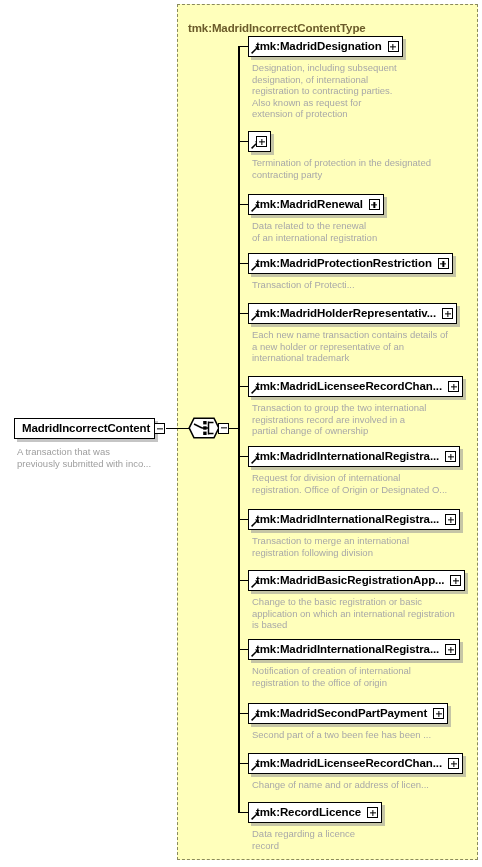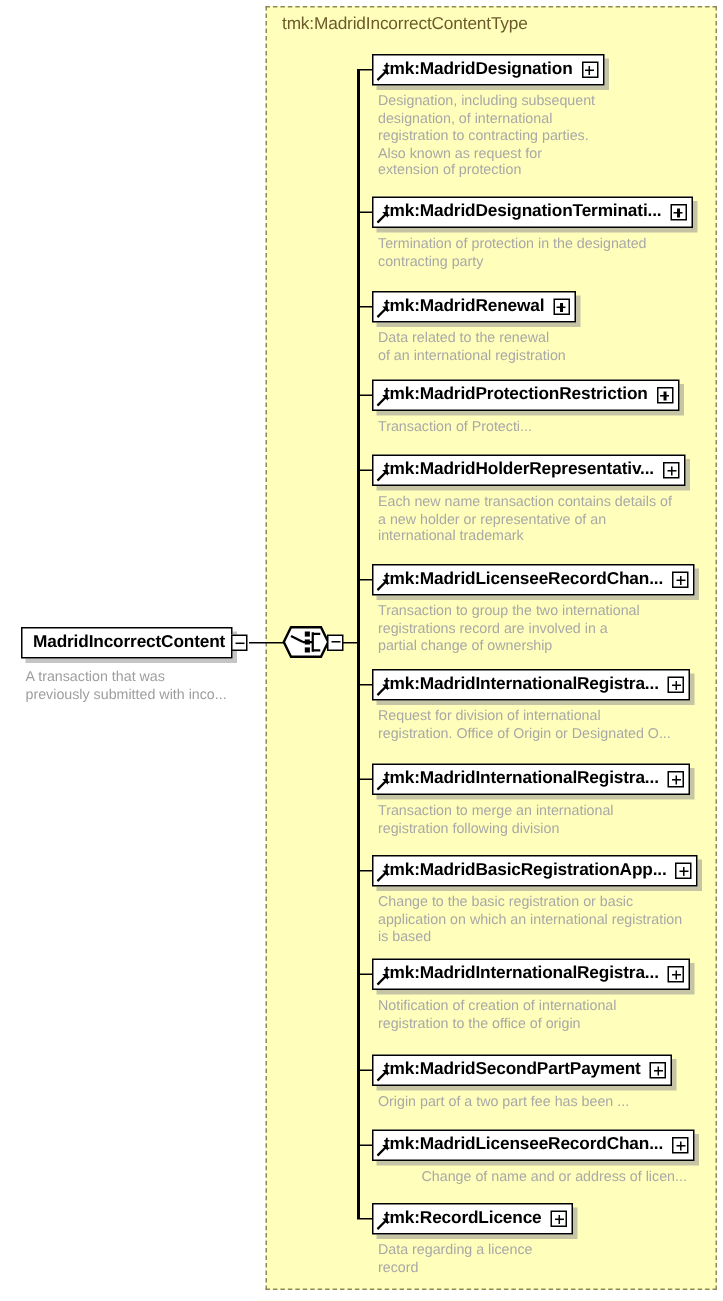--- a/index.html
+++ b/index.html
@@ -142,23 +142,23 @@
     top: 4px;
     width: 301px;
     height: 856px;
     background: #ffffbb;
     border: 1.5px dashed #8a8a5c;
     box-sizing: border-box;
   }
   #type-title {
     position: absolute;
     left: 188px;
-    top: 10px;
+    top: 22px;
     font-size: 11.5px;
-    font-weight: normal;
+    font-weight: bold;
     color: #6b5b2a;
     letter-spacing: -0.1px;
   }
 
   
   #trunk {
     position: absolute;
     left: 238px;
     width: 1.6px;
     background: #000000;
@@ -244,21 +244,20 @@
 extension of protection</div>
     <div class="branch" style="top: 140.5px;"></div>
     <div class="child" style="top: 131px;">
       <div class="node-box">
         <span class="ref-arrow">
           <svg width="8" height="8" viewBox="0 0 8 8">
             <path d="M0.6,7.4 L7,1" stroke="#000" stroke-width="1.5"></path>
             <path d="M7.6,0.4 L7.6,4.2 L3.8,0.4 Z" fill="#000"></path>
           </svg>
         </span>
-        <span class="node-label">tmk:MadridDesignationTerminati...</span>
         <div class="expander plus"></div>
       </div>
     </div>
     <div class="child-desc" style="top: 157px;">Termination of protection in the designated
 contracting party</div>
     <div class="branch" style="top: 203.5px;"></div>
     <div class="child" style="top: 194px;">
       <div class="node-box">
         <span class="ref-arrow">
           <svg width="8" height="8" viewBox="0 0 8 8">
@@ -385,35 +384,35 @@
         <span class="ref-arrow">
           <svg width="8" height="8" viewBox="0 0 8 8">
             <path d="M0.6,7.4 L7,1" stroke="#000" stroke-width="1.5"></path>
             <path d="M7.6,0.4 L7.6,4.2 L3.8,0.4 Z" fill="#000"></path>
           </svg>
         </span>
         <span class="node-label">tmk:MadridSecondPartPayment</span>
         <div class="expander plus"></div>
       </div>
     </div>
-    <div class="child-desc" style="top: 729px;">Origin part of a two part fee has been ...</div>
+    <div class="child-desc" style="top: 729px;">Second part of a two been fee has been ...</div>
     <div class="branch" style="top: 762.5px;"></div>
     <div class="child" style="top: 753px;">
       <div class="node-box">
         <span class="ref-arrow">
           <svg width="8" height="8" viewBox="0 0 8 8">
             <path d="M0.6,7.4 L7,1" stroke="#000" stroke-width="1.5"></path>
             <path d="M7.6,0.4 L7.6,4.2 L3.8,0.4 Z" fill="#000"></path>
           </svg>
         </span>
         <span class="node-label">tmk:MadridLicenseeRecordChan...</span>
         <div class="expander plus"></div>
       </div>
     </div>
-    <div class="child-desc" style="top: 779px; margin-left: 29px;">Change of name and or address of licen...</div>
+    <div class="child-desc" style="top: 779px;">Change of name and or address of licen...</div>
     <div class="branch" style="top: 811.5px;"></div>
     <div class="child" style="top: 802px;">
       <div class="node-box">
         <span class="ref-arrow">
           <svg width="8" height="8" viewBox="0 0 8 8">
             <path d="M0.6,7.4 L7,1" stroke="#000" stroke-width="1.5"></path>
             <path d="M7.6,0.4 L7.6,4.2 L3.8,0.4 Z" fill="#000"></path>
           </svg>
         </span>
         <span class="node-label">tmk:RecordLicence</span>

